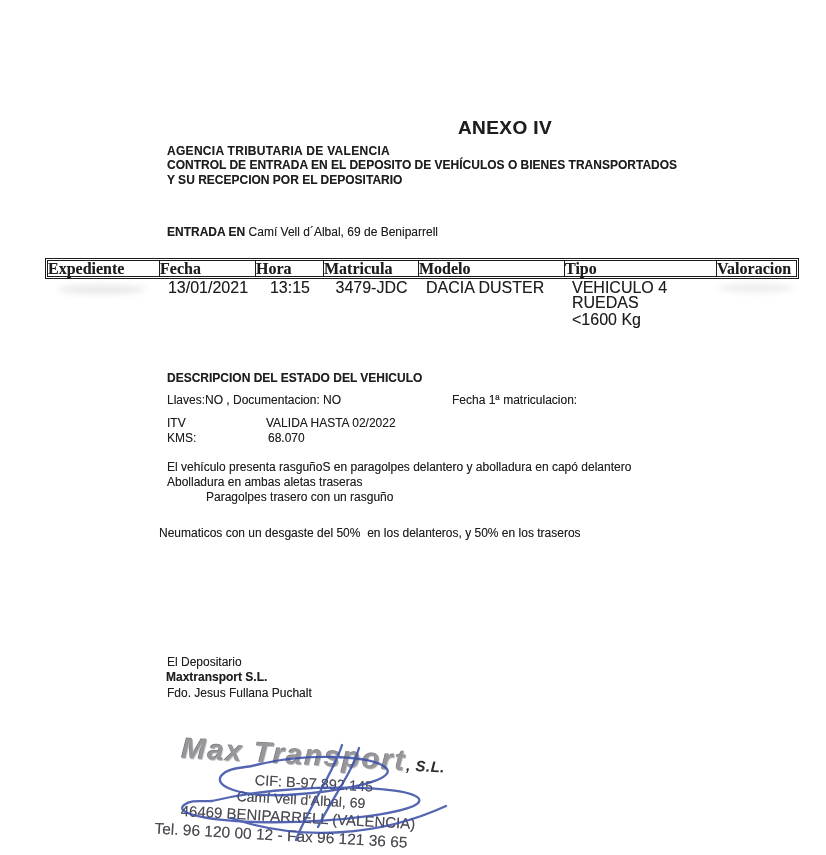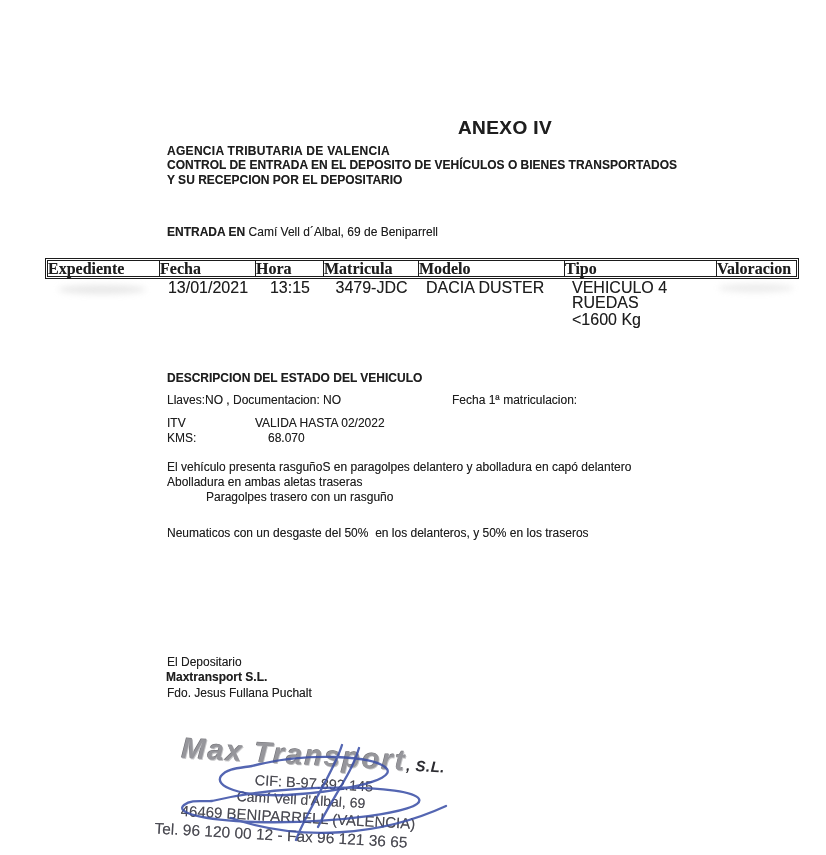--- a/index.html
+++ b/index.html
@@ -35,27 +35,27 @@
         text-shadow:0 0 .5px rgba(20,20,20,.45);}
   .td{box-sizing:border-box;text-align:center;line-height:15px;}
   .td.left{text-align:left;padding-left:7px;}
   .td .l2{margin-top:2px;}
 
   
   .desc-h{left:167px;top:371px;font-weight:bold;}
   .llaves{left:167px;top:393px;}
   .fecha-mat{left:452px;top:393px;}
   .itv-l{left:167px;top:416px;text-align:center;}
-  .itv-v{left:255px;top:416px;}
+  .itv-v{left:266px;top:416px;}
   .kms-l{left:167px;top:431px;}
   .kms-v{left:268px;top:431px;}
   .dmg0{left:167px;top:460px;}
   .dmg1{left:167px;top:475px;}
   .dmg2{left:167px;top:490px;margin-left:39px;}
-  .tyres{left:167px;top:526px;}
+  .tyres{left:159px;top:526px;}
 
   
   .dep{left:167px;top:655px;}
   .company{left:166px;top:670px;font-weight:bold;}
   .fdo{left:167px;top:686px;}
 
   
   .stamp{position:absolute;left:146px;top:732px;width:336px;
          transform:rotate(3.2deg);transform-origin:20px 10px;text-align:center;}
   .stamp-logo{font-size:29px;font-weight:bold;font-style:italic;letter-spacing:2px;

